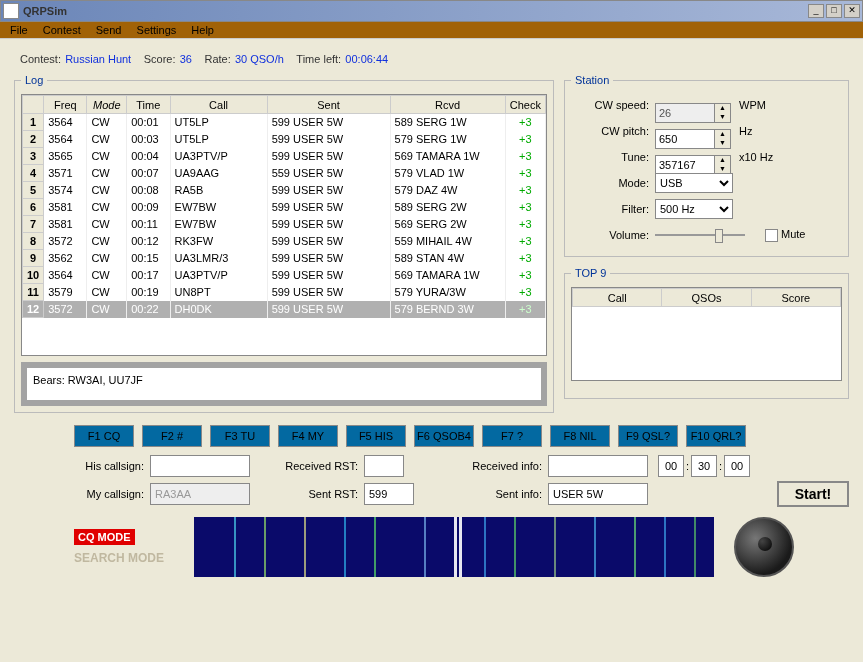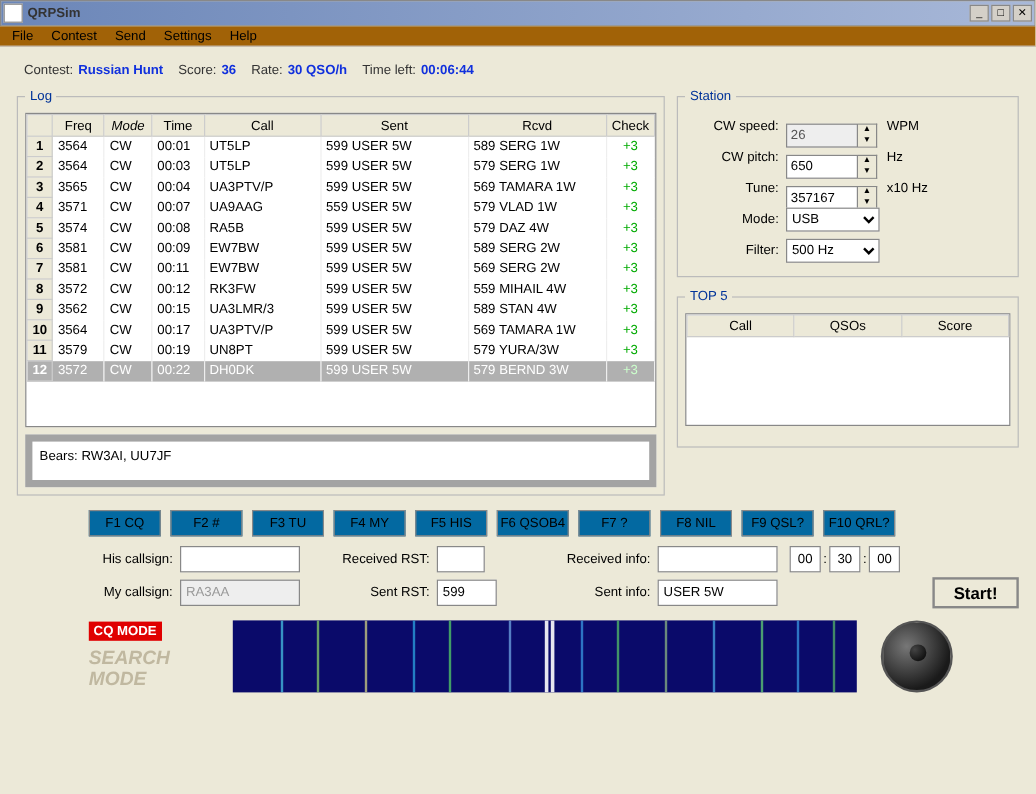--- a/index.html
+++ b/index.html
@@ -10,21 +10,21 @@
 .titlebar .title { color: #333; font-weight: bold; flex: 1; }
 .titlebar .btns { display: flex; gap: 2px; }
 .titlebar .wbtn { width: 16px; height: 14px; background: #d4d0c8; border: 1px solid #888; text-align: center; line-height: 11px; font-size: 9px; cursor: pointer; }
 
 .menubar { background: #a16207; padding: 2px 10px; border-bottom: 1px solid #ccc; }
 .menubar span { margin-right: 12px; cursor: pointer; }
 
 .content { padding: 6px 14px; }
 
 .scoreline { padding: 4px 6px 8px; font-size: 15px; color: #333; }
-.scoreline .blue { color: #1030dd; font-weight: bold; }
+.scoreline .blue { color: #1030dd; font-weight: normal; }
 .scoreline b { font-weight: normal; }
 
 .row1 { display: flex; gap: 10px; }
 
 fieldset { border: 1px solid #bbb; padding: 8px 6px 6px; }
 legend { padding: 0 4px; color: #003399; }
 
 .log-box { width: 540px; }
 .log-table-wrap { background: #fff; border: 1px solid #888; height: 262px; overflow: hidden; }
 table { border-collapse: collapse; width: 100%; }
@@ -62,21 +62,21 @@
 .inputs-row { display: flex; align-items: center; margin: 4px 0; padding-left: 60px; }
 .inputs-row .flab { width: 70px; text-align: right; margin-right: 6px; }
 .inputs-row input { height: 22px; border: 1px solid #888; padding: 2px 4px; background: #fff; }
 .inputs-row input:disabled { background: #eee; color: #999; }
 .smallnum { width: 26px !important; text-align: center; }
 .start-btn { background: #ece9d8; border: 2px solid #888; width: 72px; height: 26px; font-weight: bold; font-size: 14px; cursor: pointer; margin-left: 6px; }
 
 .bottom { display: flex; align-items: center; margin-top: 10px; padding-left: 60px; gap: 10px; }
 .modes { width: 110px; }
 .cq-mode { background: #e00000; color: #fff; font-weight: bold; padding: 2px 4px; display: inline-block; }
-.search-mode { color: #c0b8a0; font-weight: bold; font-size: 16px; margin-top: 6px; font-style: italic; }
+.search-mode { color: #c0b8a0; font-weight: bold; font-size: 12px; margin-top: 6px; }
 .waterfall { width: 520px; height: 60px; background: #0a0a6a; position: relative; overflow: hidden; }
 .waterfall .line { position: absolute; top: 0; bottom: 0; width: 1px; }
 .knob { width: 60px; height: 60px; border-radius: 50%; background: radial-gradient(circle at 35% 35%, #777, #1a1a1a 70%); border: 2px solid #555; margin-left: 10px; position: relative; }
 .knob::after { content: ""; position: absolute; top: 18px; left: 22px; width: 14px; height: 14px; border-radius: 50%; background: radial-gradient(circle at 30% 30%, #444, #000); }
 </style>
 </head>
 <body>
 
 <div class="titlebar">
   <div class="icon"></div>
@@ -286,25 +286,33 @@
         <div class="unit">x10 Hz</div>
       </div>
       <div class="station-row">
         <div class="lbl">Mode:</div>
         <select><option>USB</option></select>
       </div>
       <div class="station-row">
         <div class="lbl">Filter:</div>
         <select><option>500 Hz</option></select>
       </div>
+      <div class="station-row">
+        <div class="lbl">Volume:</div>
+        <div class="slider">
+              <div class="track"></div>
+              <div class="thumb"></div>
+            </div>
+        <div style="margin-left:20px"><span class="checkbox"></span><span>Mute</span></div>
+      </div>
     </fieldset>
 
     <div class="top5">
       <fieldset>
-        <legend>TOP 5</legend>
+        <legend>TOP 9</legend>
         <div class="top5-table">
           <table>
             <thead>
                   <tr>
               <th>Call</th>
               <th>QSOs</th>
               <th>Score</th>
             </tr>
                 </thead>
           </table>

